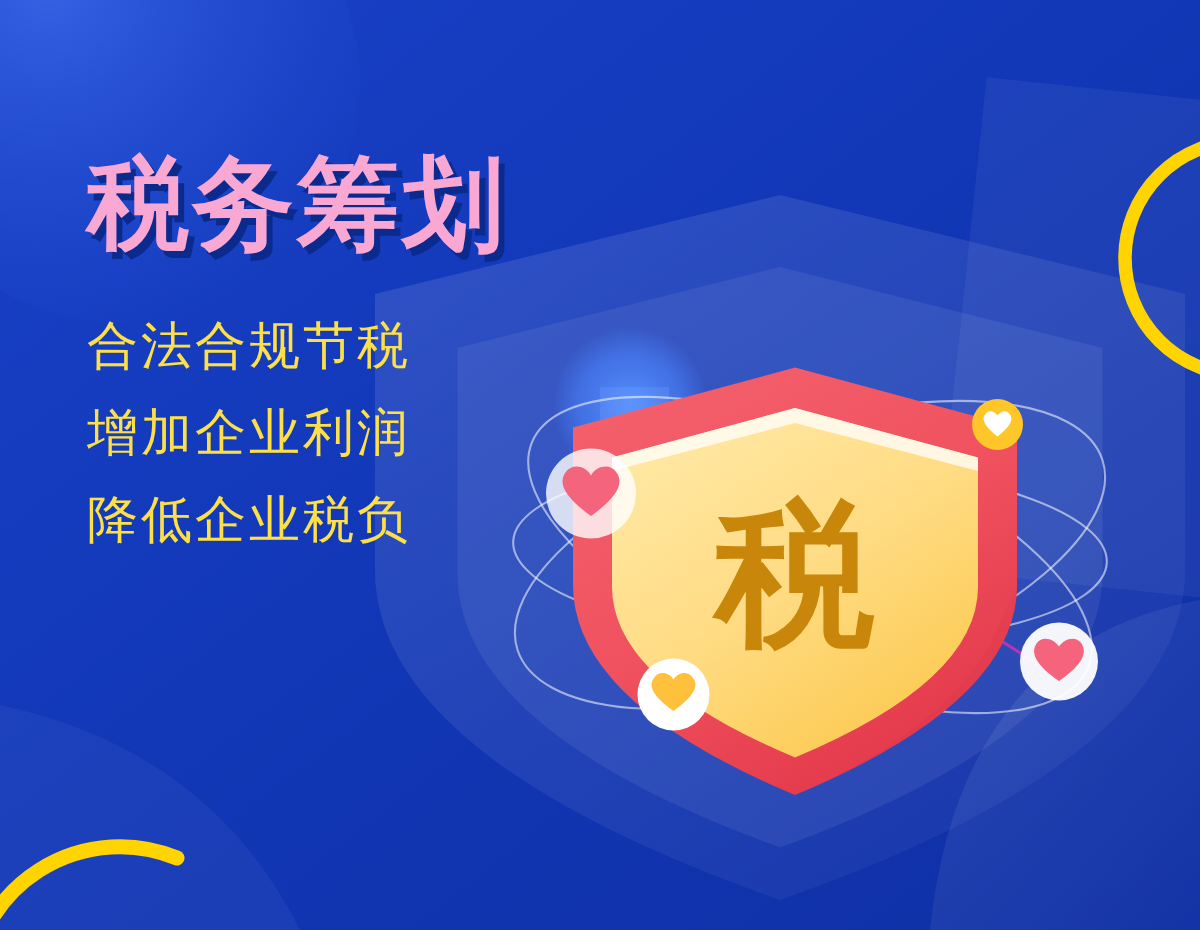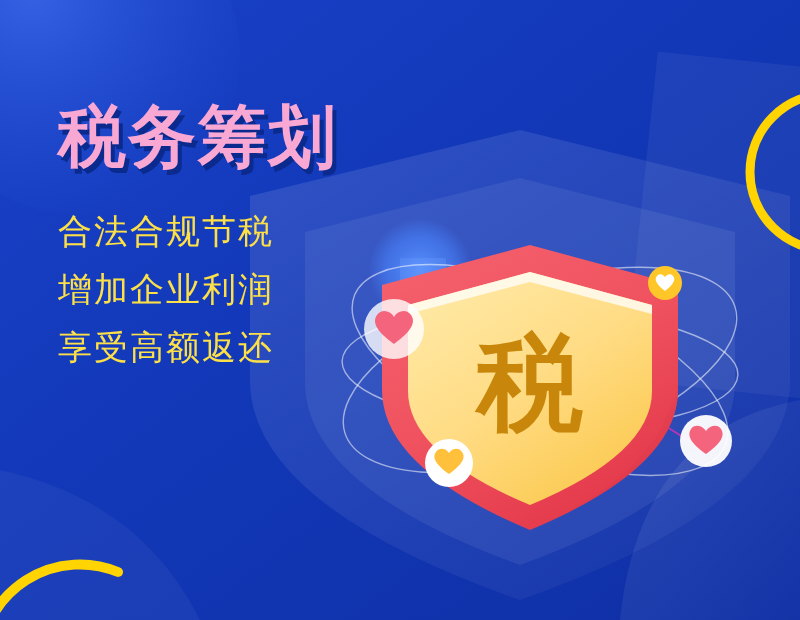--- a/index.html
+++ b/index.html
@@ -165,16 +165,16 @@
     <g>
       <circle cx="706" cy="441" r="26" fill="#ffffff" fill-opacity="0.95"></circle>
       <path d="M 706 454 C 690 443 687 435 691 429 C 694 424 702 425 706 431 C 710 425 718 424 721 429 C 725 435 722 443 706 454 Z" fill="#f4647c"></path>
     </g>
   </svg>
 
   <div id="text-block">
     <h1 id="main-title">税务筹划</h1>
     <p class="subtitle-line">合法合规节税</p>
     <p class="subtitle-line">增加企业利润</p>
-    <p class="subtitle-line">享受高额返还</p>
+    <p class="subtitle-line">降低企业税负</p>
   </div>
 
 </div>
 
 </body></html>

